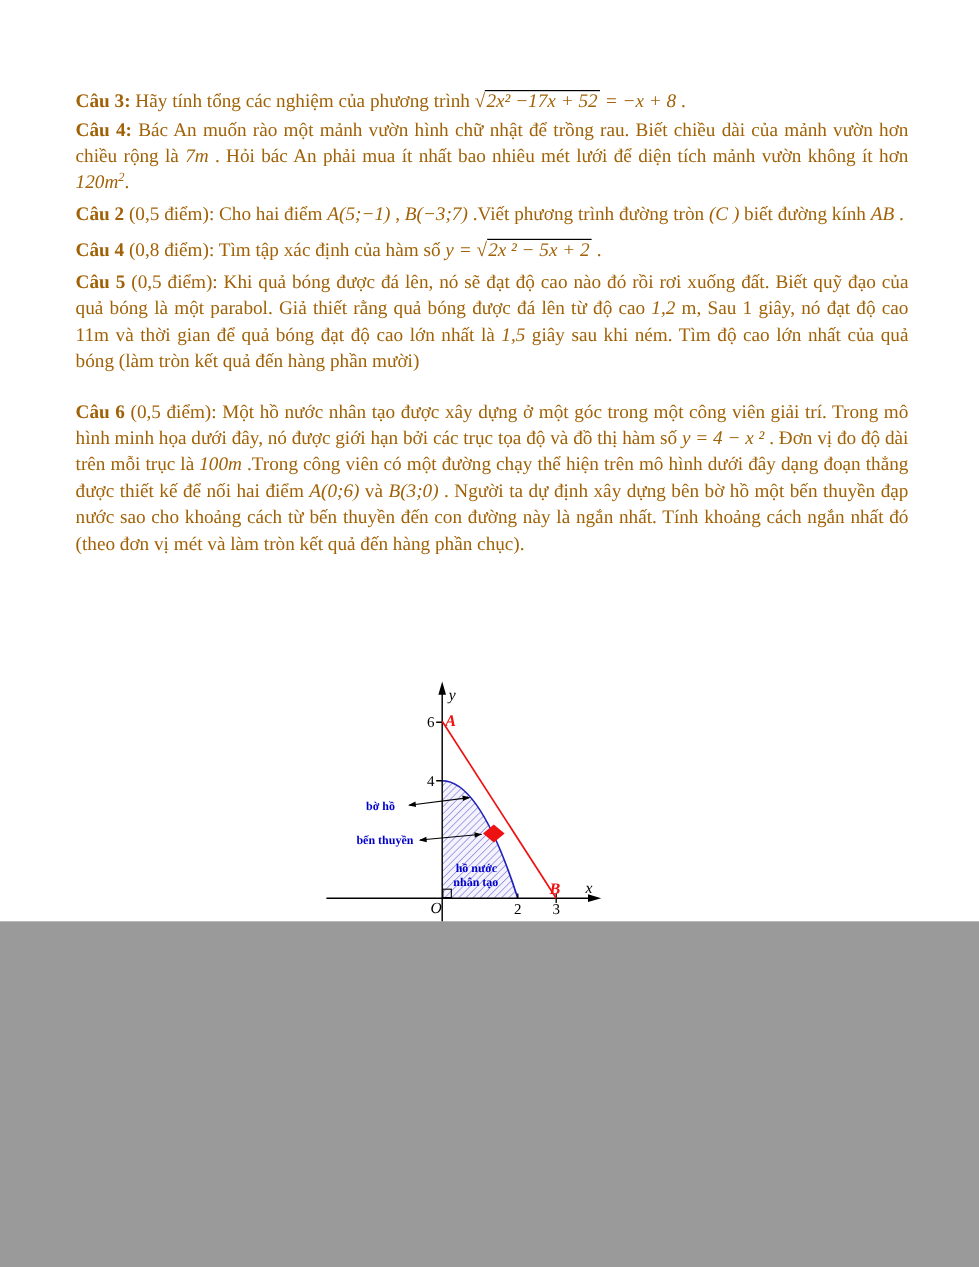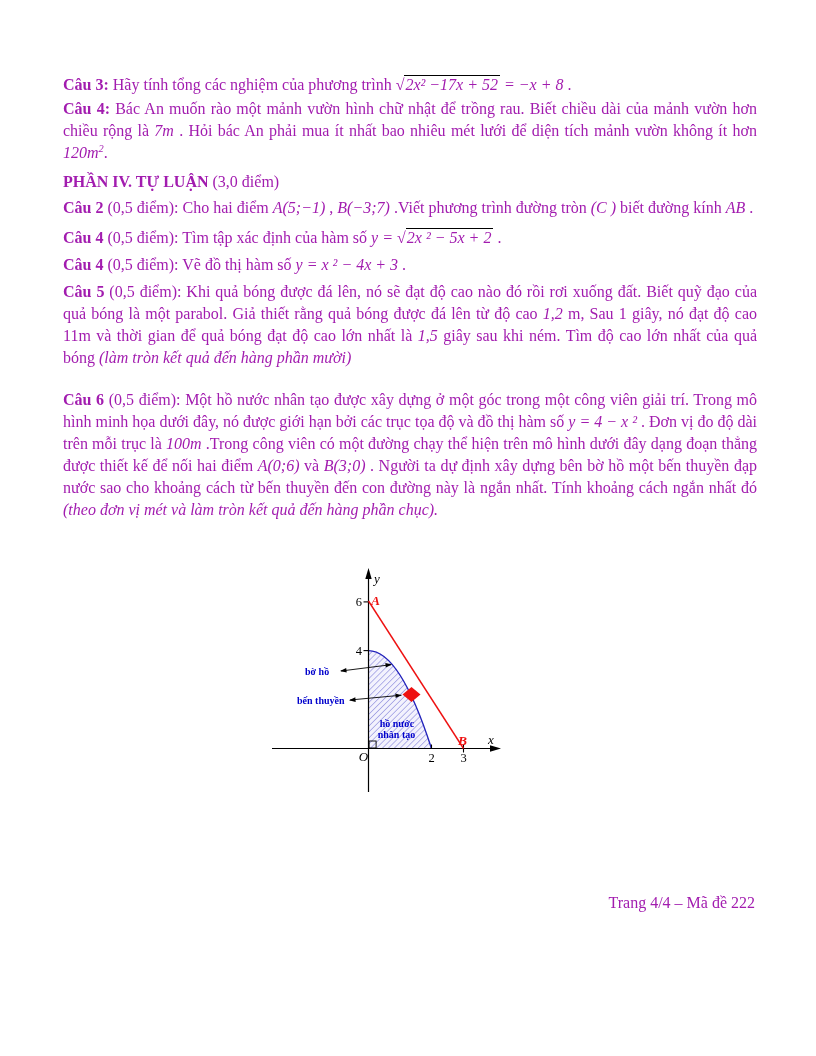--- a/index.html
+++ b/index.html
@@ -1,29 +1,29 @@
 <!DOCTYPE html>
 <html><head>
 <meta charset="utf-8">
 <style>
   html,body{margin:0;padding:0;background:#9a9a9a;}
   .page{
-    position:relative;width:816px;height:1056px;margin:0 auto;background:#ffffff;
-    font-family:"Liberation Serif",serif;color:#a21caf;overflow:hidden;
+    position:relative;width:816px;height:768px;margin:0 auto;background:#ffffff;
+    font-family:"Liberation Serif",serif;color:#a16207;overflow:hidden;
   }
   .content{
     position:absolute;left:63px;top:74px;width:694px;
     font-size:16px;line-height:22px;text-align:justify;
   }
   .para{margin:0;}
   .mt2{margin-top:2px;} .mt3{margin-top:20px;} .mt4{margin-top:4px;}
   .mt5{margin-top:5px;} .mt7{margin-top:7px;} .mt8{margin-top:8px;}
   .run-b{font-weight:bold;}
   .run-r{font-style:normal;}
-  .run-i{font-style:italic;}
+  .run-i{}
   .run-m{font-style:italic;}
   .run-sup{font-style:italic;font-size:0.65em;vertical-align:super;line-height:0;}
   .run-sqrt{white-space:nowrap;font-style:normal;}
   .run-sqrt .rad{font-style:normal;}
   .run-sqrt .rad-body{font-style:italic;border-top:1px solid #000;padding:0 2px 0 1px;}
   .figure{position:absolute;left:270px;top:563px;}
   .fig-num{font-family:"Liberation Serif",serif;font-size:12.5px;fill:#000;}
   .fig-it{font-family:"Liberation Serif",serif;font-size:13px;font-style:italic;fill:#000;}
   .fig-pt{font-family:"Liberation Serif",serif;font-size:13.5px;font-style:italic;font-weight:bold;fill:#ee1111;}
   .fig-blab{font-family:"Liberation Serif",serif;font-size:10px;font-weight:bold;fill:#0000cc;}
@@ -37,24 +37,22 @@
   }
 </style>
 </head>
 <body>
 
 <div class="page">
 
   <div class="content">
     <p class="para"><span class="run-b">Câu 3: </span><span class="run-r">Hãy tính tổng các nghiệm của phương trình </span><span class="run-sqrt"><span class="rad">√</span><span class="rad-body">2x² −17x + 52</span></span><span class="run-m"> = −x + 8</span><span class="run-r"> .</span></p>
     <p class="para mt2"><span class="run-b">Câu 4: </span><span class="run-r">Bác An muốn rào một mảnh vườn hình chữ nhật để trồng rau. Biết chiều dài của mảnh vườn hơn chiều rộng là </span><span class="run-m">7m</span><span class="run-r"> . Hỏi bác An phải mua ít nhất bao nhiêu mét lưới để diện tích mảnh vườn không ít hơn </span><span class="run-m">120m</span><span class="run-sup">2</span><span class="run-r">.</span></p>
-    <p class="para mt7"><span class="run-b">PHẦN IV. TỰ LUẬN </span><span class="run-r">(3,0 điểm)</span></p>
     <p class="para mt4"><span class="run-b">Câu 2 </span><span class="run-r">(0,5 điểm): Cho hai điểm </span><span class="run-m">A(5;−1)</span><span class="run-r"> , </span><span class="run-m">B(−3;7)</span><span class="run-r"> .Viết phương trình đường tròn </span><span class="run-m">(C )</span><span class="run-r"> biết đường kính </span><span class="run-m">AB</span><span class="run-r"> .</span></p>
-    <p class="para mt8"><span class="run-b">Câu 4 </span><span class="run-r">(0,5 điểm): Tìm tập xác định của hàm số </span><span class="run-m">y = </span><span class="run-sqrt"><span class="rad">√</span><span class="rad-body">2x ² − 5x + 2</span></span><span class="run-r"> .</span></p>
-    <p class="para mt5"><span class="run-b">Câu 4 </span><span class="run-r">(0,5 điểm): Vẽ đồ thị hàm số </span><span class="run-m">y = x ² − 4x + 3</span><span class="run-r"> .</span></p>
+    <p class="para mt8"><span class="run-b">Câu 4 </span><span class="run-r">(0,8 điểm): Tìm tập xác định của hàm số </span><span class="run-m">y = </span><span class="run-sqrt"><span class="rad">√</span><span class="rad-body">2x ² − 5x + 2</span></span><span class="run-r"> .</span></p>
     <p class="para mt5"><span class="run-b">Câu 5 </span><span class="run-r">(0,5 điểm): Khi quả bóng được đá lên, nó sẽ đạt độ cao nào đó rồi rơi xuống đất. Biết quỹ đạo của quả bóng là một parabol. Giả thiết rằng quả bóng được đá lên từ độ cao </span><span class="run-m">1,2</span><span class="run-r"> m, Sau 1 giây, nó đạt độ cao 11m và thời gian để quả bóng đạt độ cao lớn nhất là </span><span class="run-m">1,5</span><span class="run-r"> giây sau khi ném. Tìm độ cao lớn nhất của quả bóng </span><span class="run-i">(làm tròn kết quả đến hàng phần mười)</span></p>
     <p class="para mt3"><span class="run-b">Câu 6 </span><span class="run-r">(0,5 điểm): Một hồ nước nhân tạo được xây dựng ở một góc trong một công viên giải trí. Trong mô hình minh họa dưới đây, nó được giới hạn bởi các trục tọa độ và đồ thị hàm số </span><span class="run-m">y = 4 − x ²</span><span class="run-r"> . Đơn vị đo độ dài trên mỗi trục là </span><span class="run-m">100m</span><span class="run-r"> .Trong công viên có một đường chạy thể hiện trên mô hình dưới đây dạng đoạn thẳng được thiết kế để nối hai điểm </span><span class="run-m">A(0;6)</span><span class="run-r"> và </span><span class="run-m">B(3;0)</span><span class="run-r"> . Người ta dự định xây dựng bên bờ hồ một bến thuyền đạp nước sao cho khoảng cách từ bến thuyền đến con đường này là ngắn nhất. Tính khoảng cách ngắn nhất đó </span><span class="run-i">(theo đơn vị mét và làm tròn kết quả đến hàng phần chục).</span></p>
   </div>
 
   <svg class="figure" width="250" height="240" viewBox="0 0 250 240" xmlns="http://www.w3.org/2000/svg">
     <defs>
       <pattern id="hatch" patternUnits="userSpaceOnUse" width="4.2" height="4.2" patternTransform="rotate(45)">
         <rect width="4.2" height="4.2" fill="#f3f2fd"></rect>
         <line x1="0" y1="0" x2="0" y2="4.2" stroke="#6262d0" stroke-width="0.9"></line>
       </pattern>

